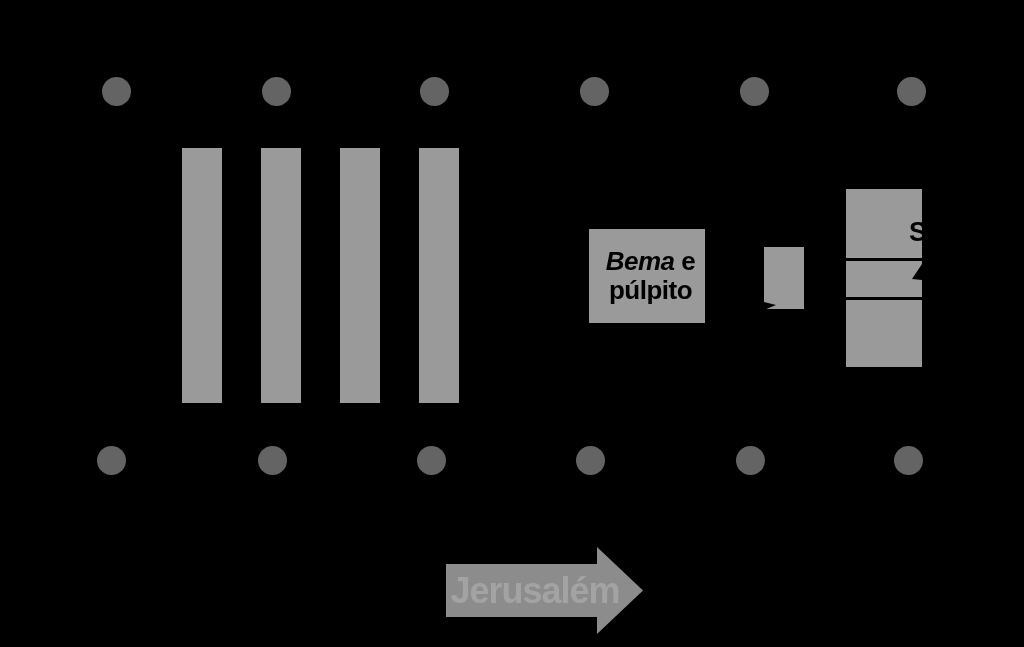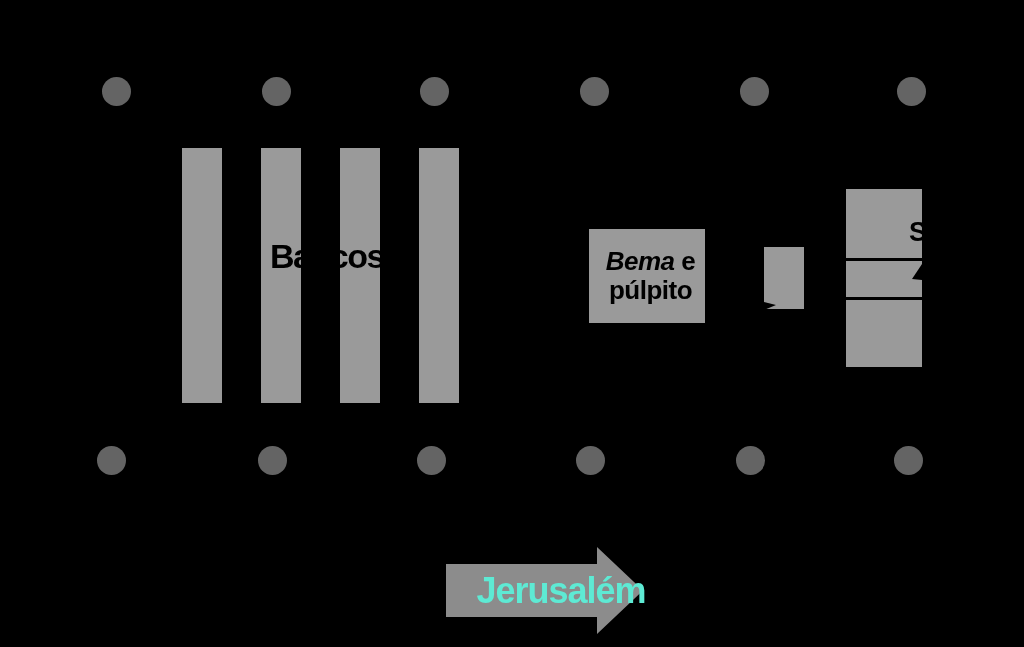--- a/index.html
+++ b/index.html
@@ -15,23 +15,23 @@
   .overlay{position:absolute;left:0;top:0;}
   .lbl{position:absolute;font-weight:bold;color:#000;white-space:nowrap;}
   .lbl-benches{left:270px;top:239px;font-size:34px;line-height:34px;letter-spacing:-1.5px;}
   .lbl-side{left:909px;top:219px;font-size:27px;line-height:27px;}
   .bema-box{left:589px;top:229px;width:109px;height:94px;
     display:flex;flex-direction:column;align-items:center;justify-content:center;
     font-weight:bold;font-size:26px;line-height:29px;text-align:center;letter-spacing:-0.5px;padding-left:7px;}
   .bema-box .l1 i{font-style:italic;}
   .small-box{left:764px;top:247px;width:40px;height:62px;}
   .side-structure{left:846px;top:189px;width:76px;height:178px;}
-  .jeru-text{position:absolute;left:481px;top:564px;width:160px;height:53px;
+  .jeru-text{position:absolute;left:455px;top:564px;width:160px;height:53px;
     display:flex;align-items:center;justify-content:center;
-    font-weight:bold;font-size:36px;letter-spacing:-1px;color:#5eead4;white-space:nowrap;}
+    font-weight:bold;font-size:36px;letter-spacing:-1px;color:#a3a3a3;white-space:nowrap;}
 </style>
 </head>
 <body>
 
 <div class="stage">
 
   <div class="dot" style="left:102px;top:77px"></div>
   <div class="dot" style="left:262px;top:77px"></div>
   <div class="dot" style="left:420px;top:77px"></div>
   <div class="dot" style="left:580px;top:77px"></div>
@@ -61,17 +61,16 @@
     <div class="sep" style="top:69px"></div>
     <div class="sep" style="top:108px"></div>
   </div>
 
   <svg class="overlay" width="1024" height="647" viewBox="0 0 1024 647">
     <polygon points="446,564 597,564 597,547 643,590.5 597,634 597,617 446,617" fill="#8c8c8c"></polygon>
     <polygon points="912,279 922,264 922,280" fill="#000000"></polygon>
     <polygon points="764,302 776,305 764,310" fill="#000000"></polygon>
   </svg>
 
-  <div class="lbl lbl-benches">Bancos</div>
   <div class="lbl lbl-side">S</div>
   <div class="jeru-text">Jerusalém</div>
 
 </div>
 
 </body></html>

